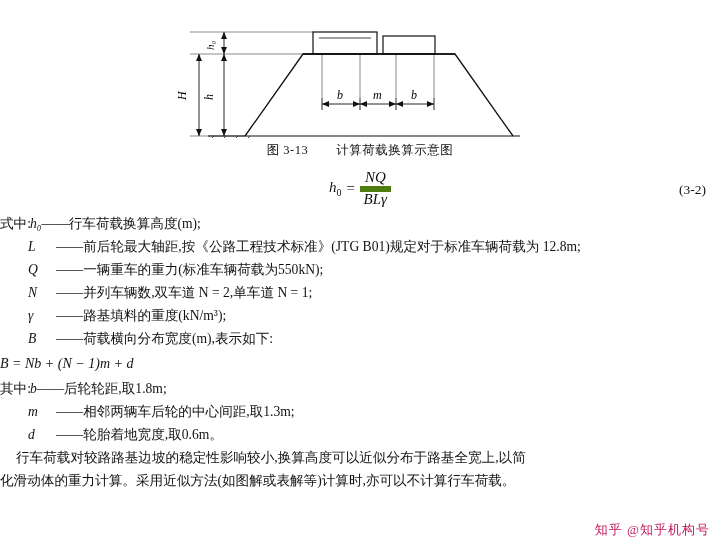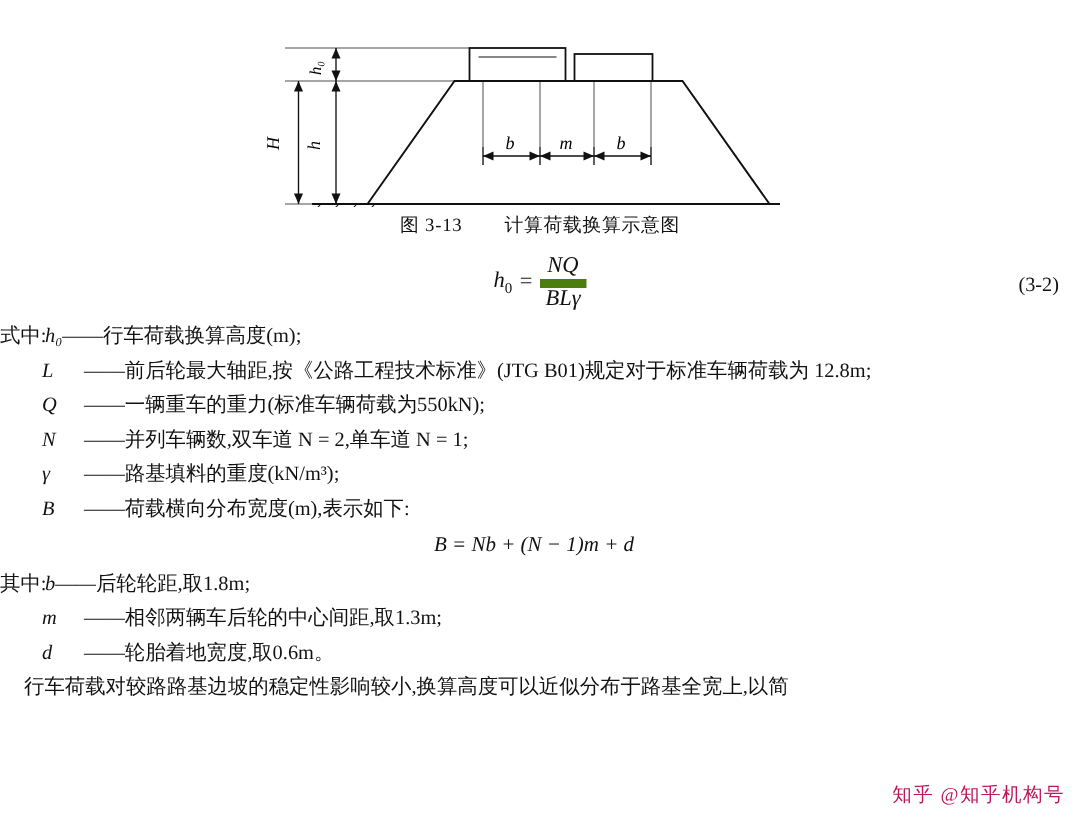--- a/index.html
+++ b/index.html
@@ -36,21 +36,21 @@
 
   
   .body{position:absolute;left:0;top:212px;width:664px;font-size:13.6px;line-height:23px;}
   .row{position:relative;padding-left:30px;}
   .row .lead{position:absolute;left:0;top:0;white-space:nowrap;}
   .indent-sym{padding-left:56px;position:relative;}
   .indent-sym .sym{position:absolute;left:28px;top:0;font-style:italic;}
   i{font-style:italic;}
   sub{font-size:9px;}
 
-  .eq2{ text-align:center; font-size:14px; margin:2px 0 2px 0;padding-left:48px;}
+  .eq2{ font-size:14px; margin:2px 0 2px 0;}
   .eq2 i{font-style:italic;}
 
   .para{padding-left:16px;text-indent:0;}
   .para2{padding-left:0;}
 
   
   .wm{
     position:absolute;right:10px;bottom:6px;
     font-size:13px;color:#be185d;font-family:Liberation Serif, serif;
     letter-spacing:1px;
@@ -179,18 +179,19 @@
 
     <div class="indent-sym">
       <span class="sym">m</span><span>——</span><span>相邻两辆车后轮的中心间距,取1.3m;</span>
     </div>
 
     <div class="indent-sym">
       <span class="sym">d</span><span>——</span><span>轮胎着地宽度,取0.6m。</span>
     </div>
 
     <div class="para">行车荷载对较路路基边坡的稳定性影响较小,换算高度可以近似分布于路基全宽上,以简</div>
+    <div class="para2">化滑动体的重力计算。采用近似方法(如图解或表解等)计算时,亦可以不计算行车荷载。</div>
 
   </div>
 
   <div class="wm">知乎 @知乎机构号</div>
 
 </div>
 
 </body></html>

